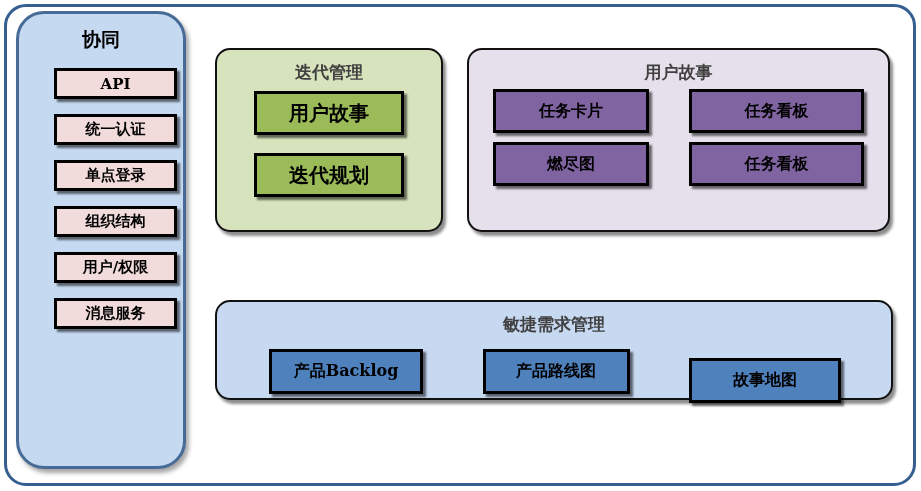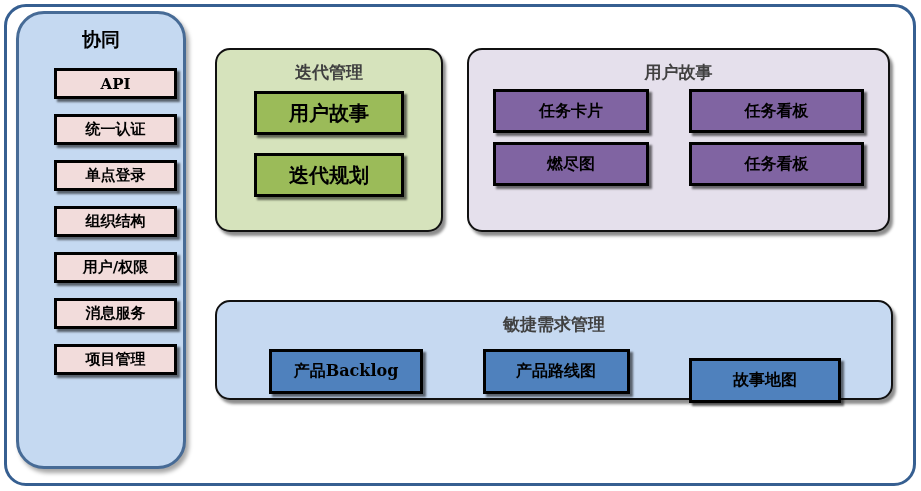--- a/index.html
+++ b/index.html
@@ -53,21 +53,20 @@
 
   <div class="sidebar">
     <div class="sidebar-title">协同</div>
     <div class="sidebar-items">
       <div class="item item-pink">API</div>
       <div class="item item-pink">统一认证</div>
       <div class="item item-pink">单点登录</div>
       <div class="item item-pink">组织结构</div>
       <div class="item item-pink">用户/权限</div>
       <div class="item item-pink">消息服务</div>
-      <div class="item item-pink">项目管理</div>
     </div>
   </div>
 
   <div class="group group-iteration">
     <div class="group-title">迭代管理</div>
     <div class="group-items">
       <div class="item item-green">用户故事</div>
       <div class="item item-green">迭代规划</div>
     </div>
   </div>

